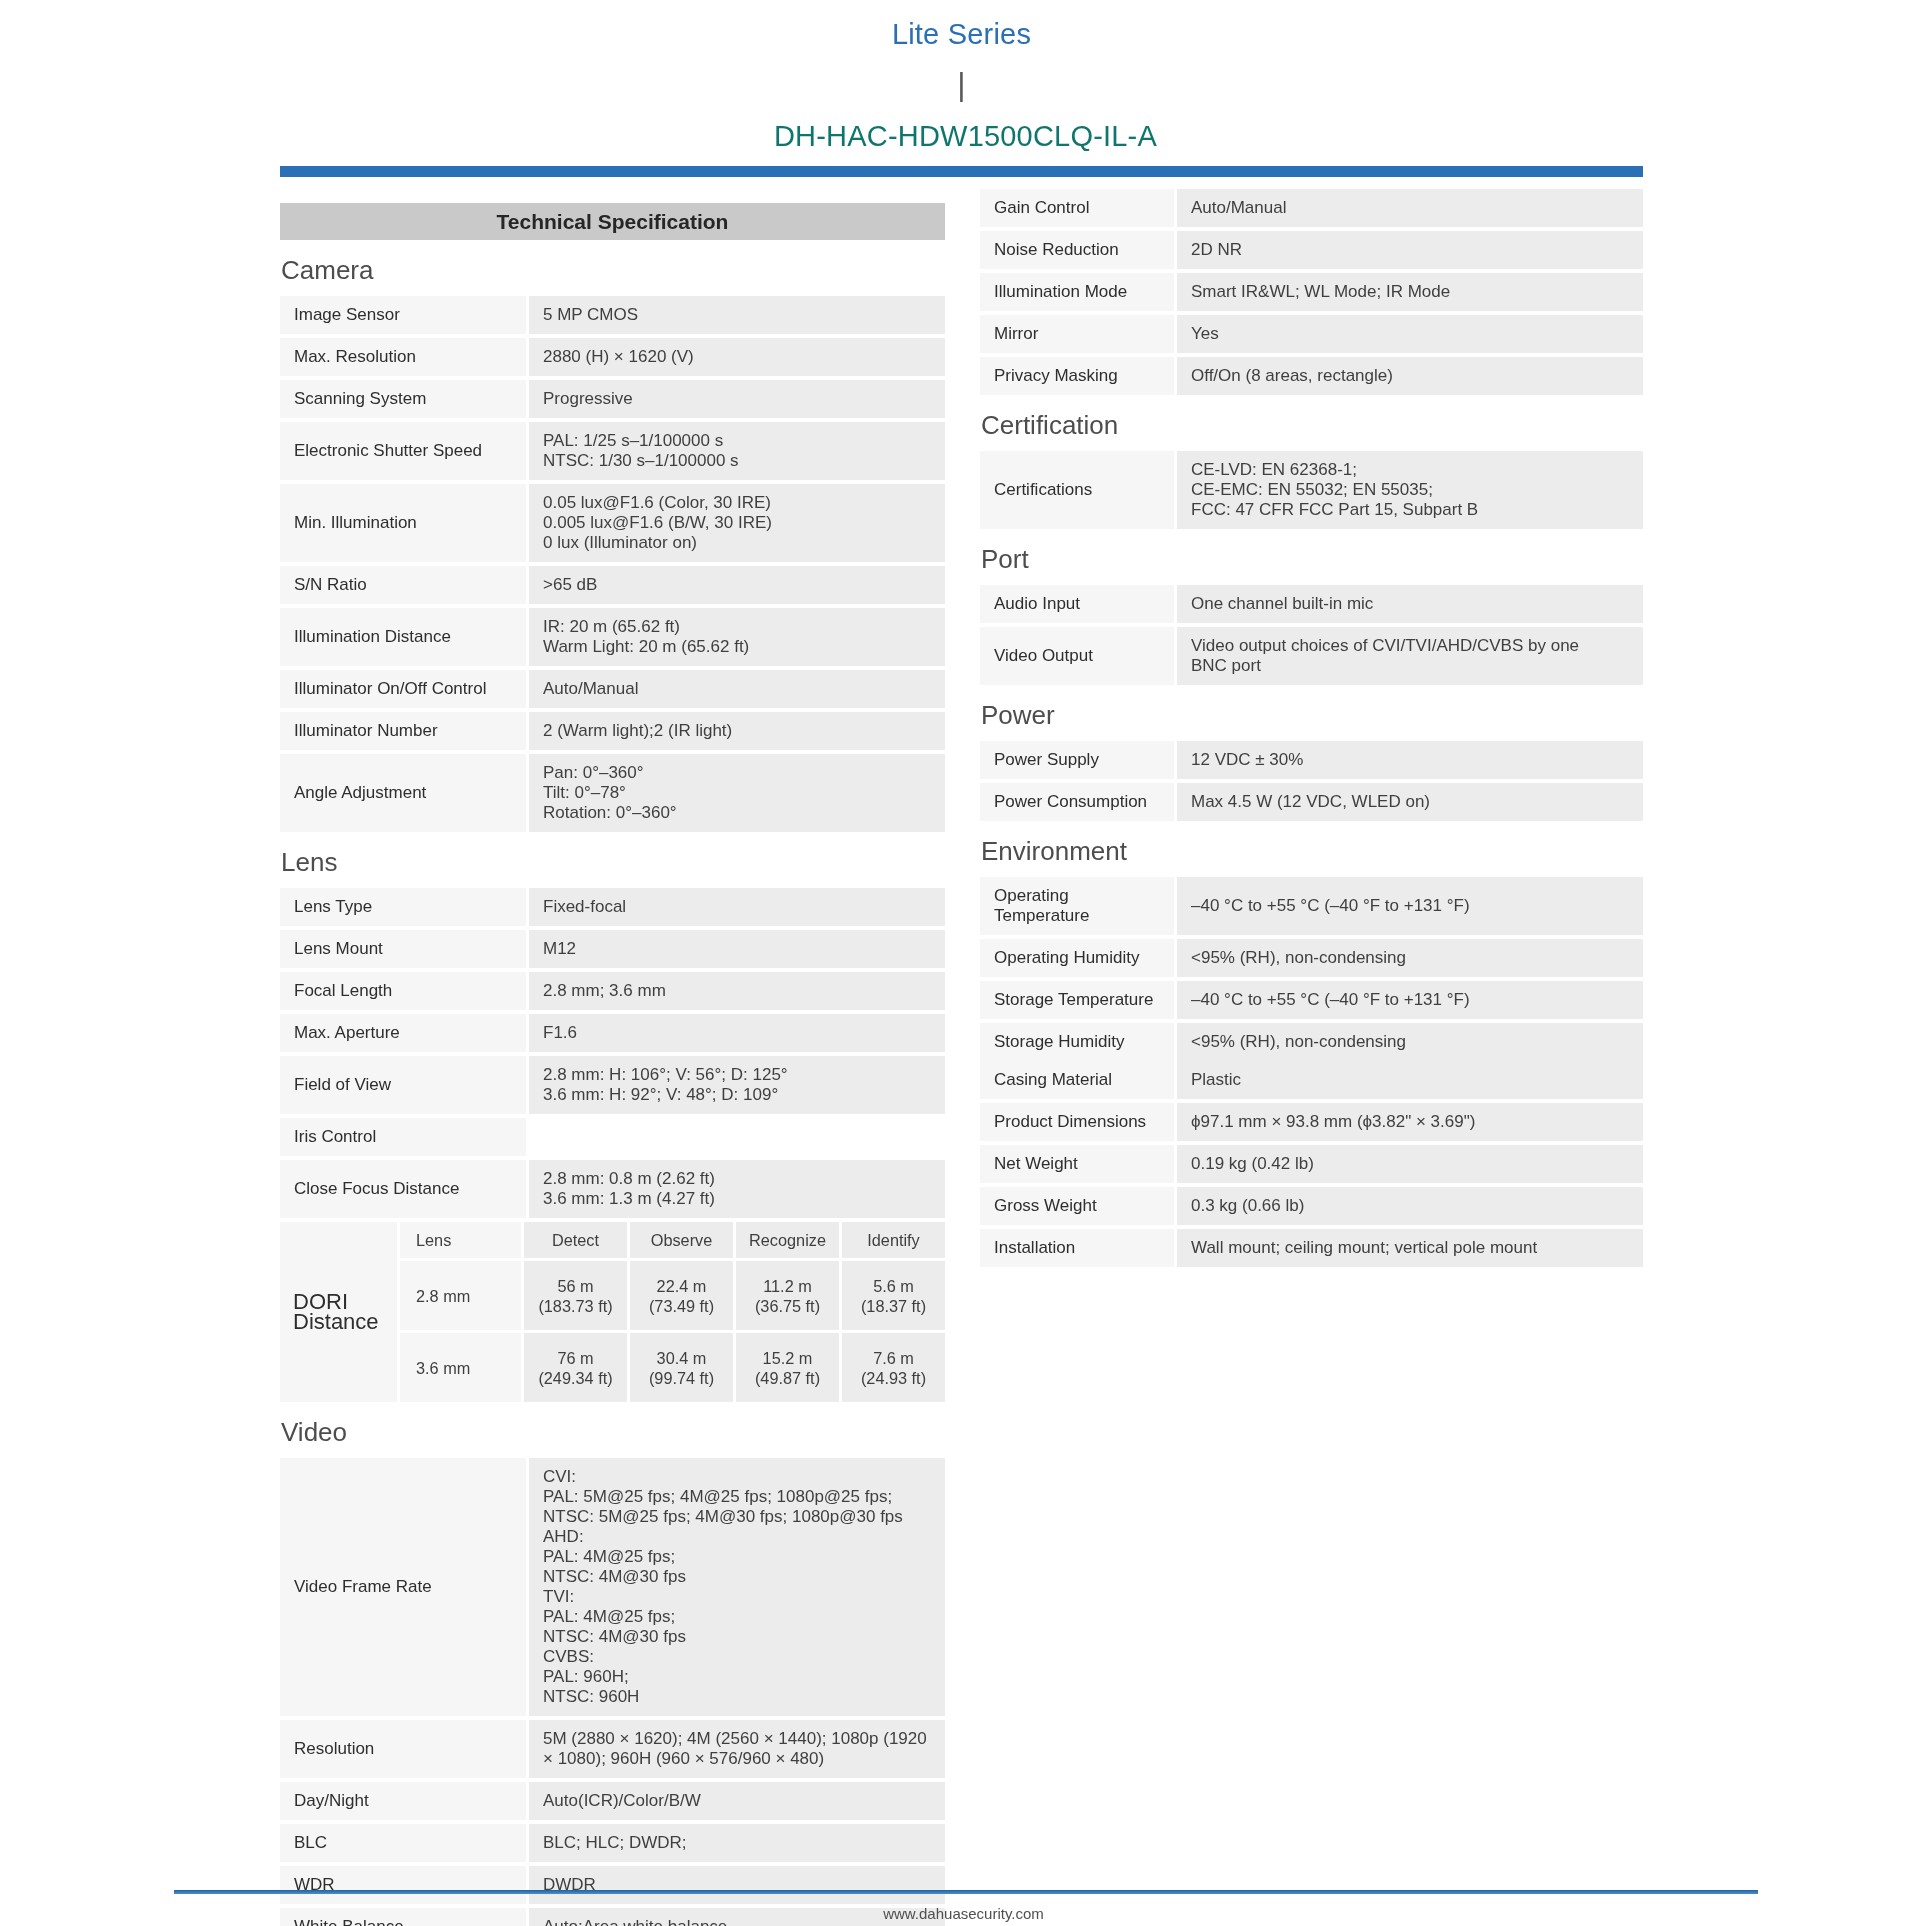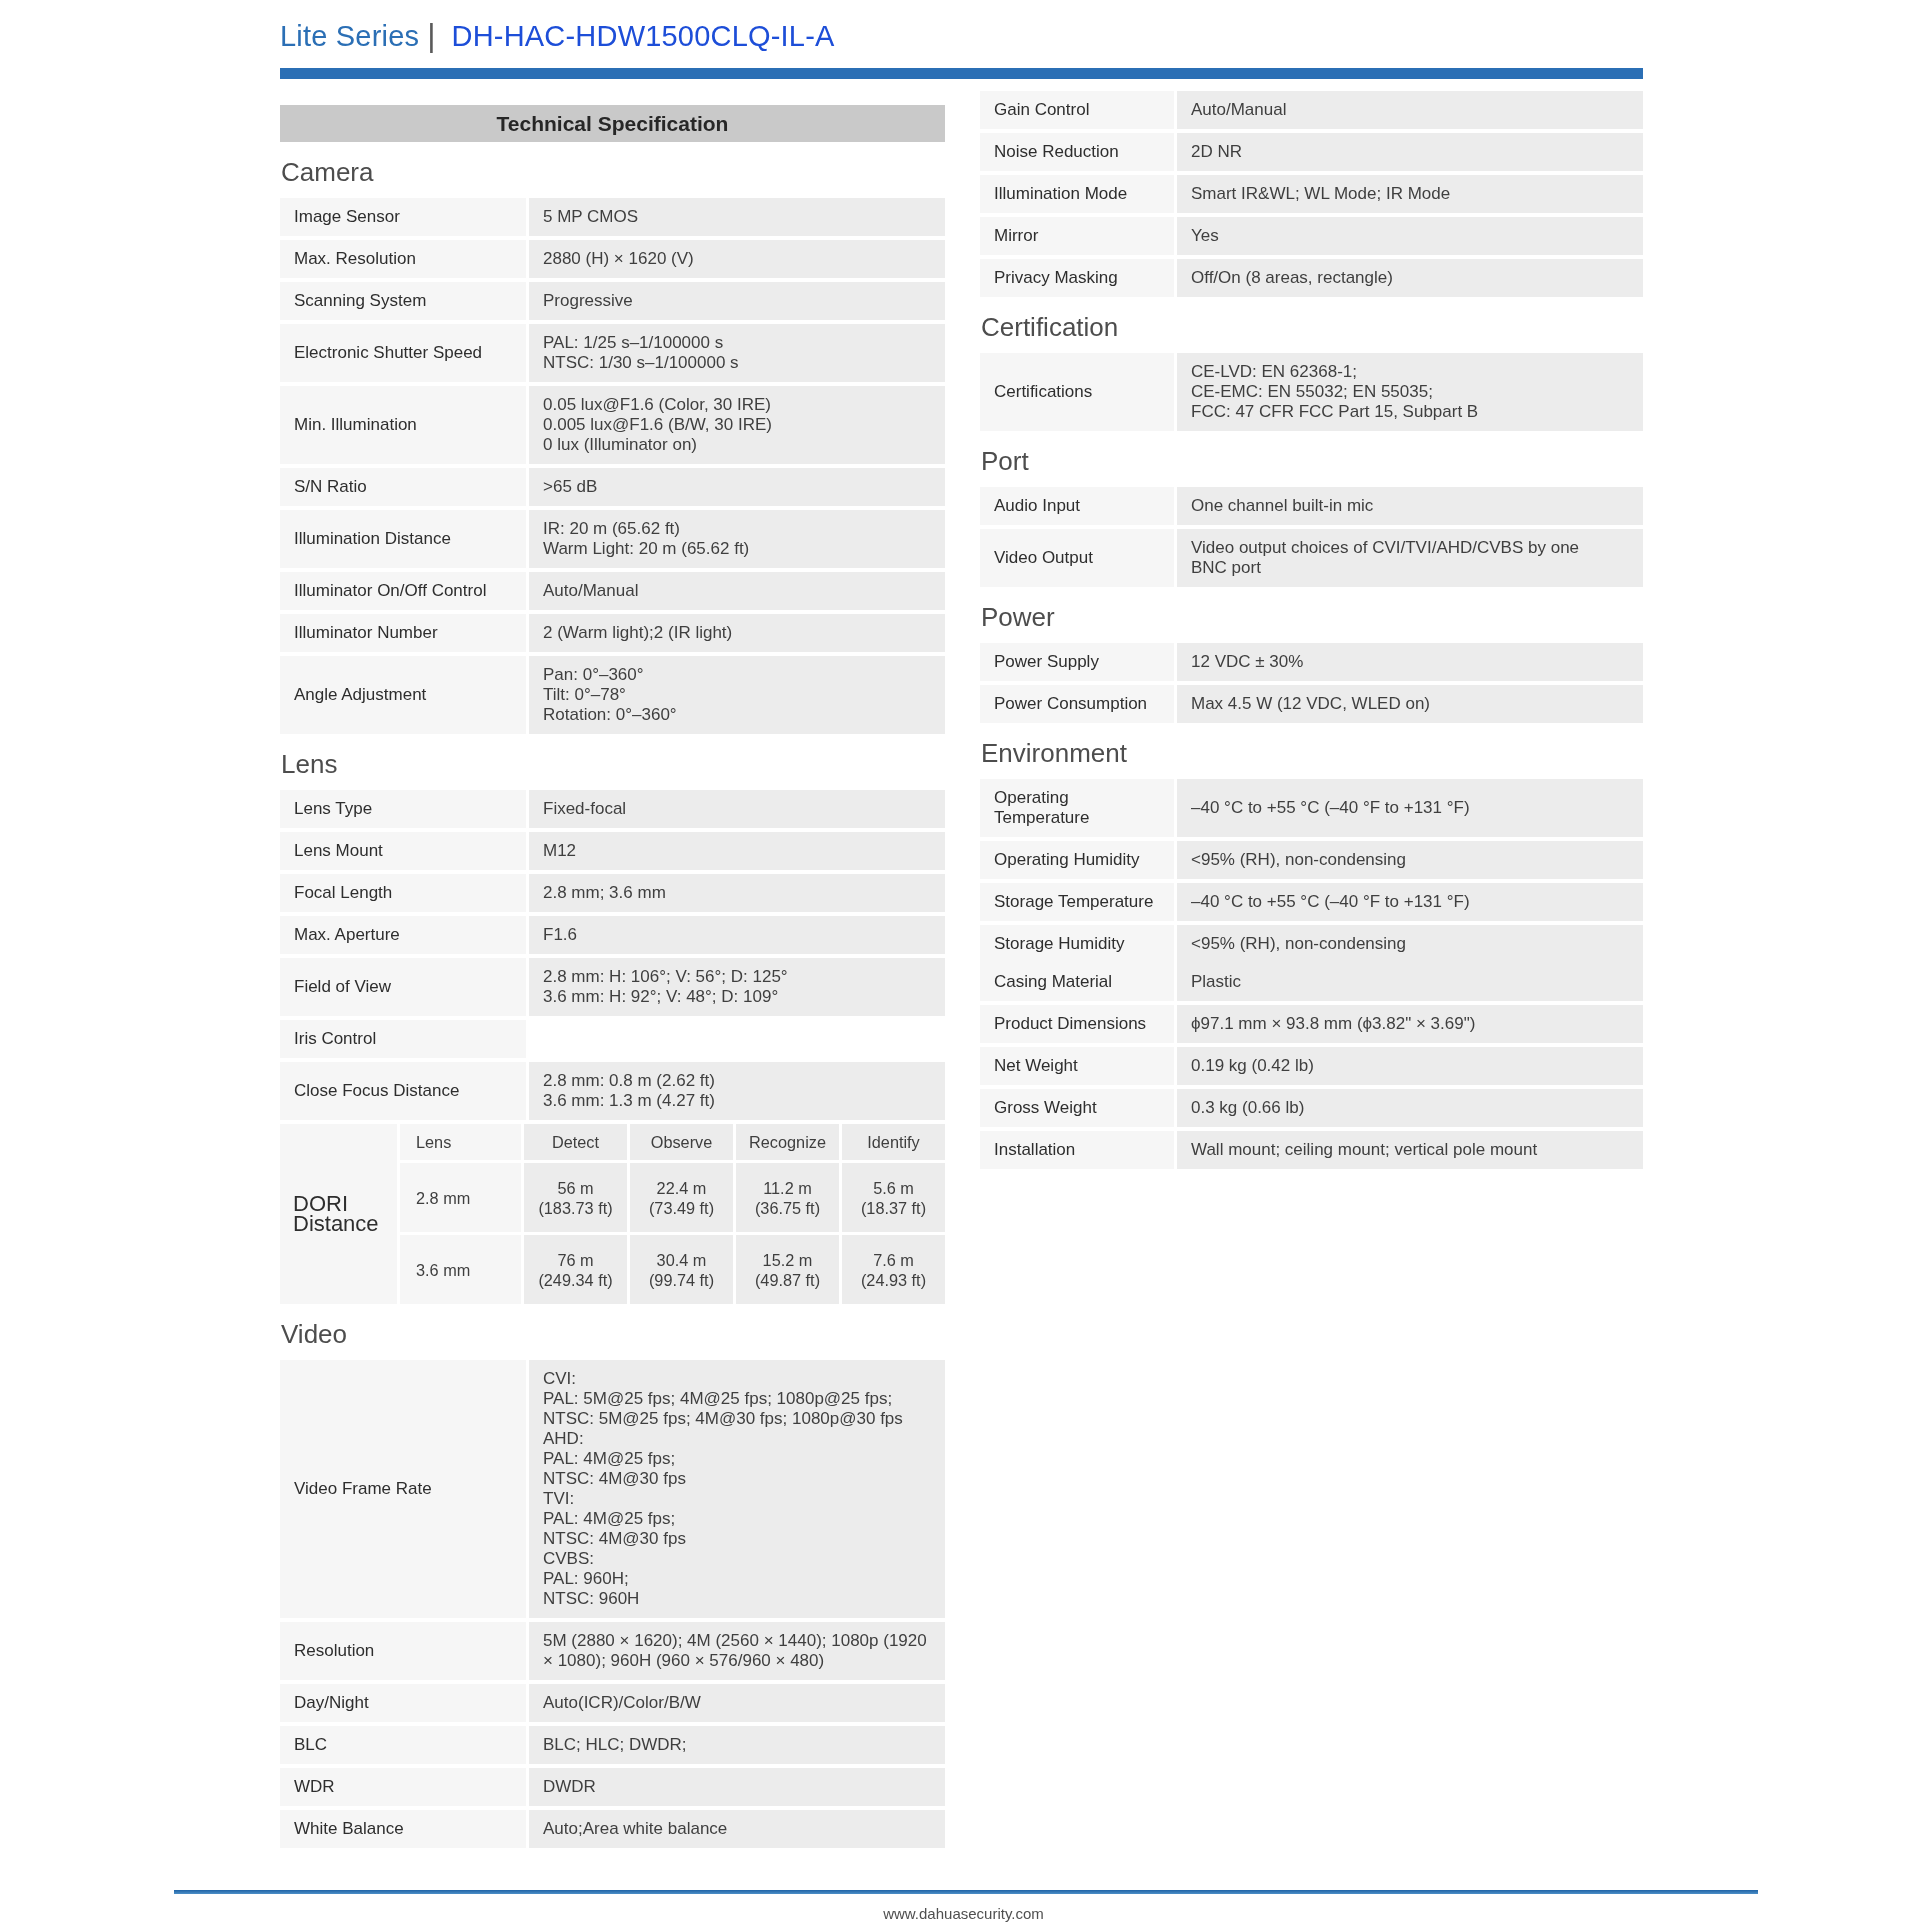--- a/index.html
+++ b/index.html
@@ -9,24 +9,24 @@
     --value-bg:#ECECEC;
     --text-dark:#3A3A3A;
   }
   *{box-sizing:border-box;margin:0;padding:0;}
   html,body{background:#fff;}
   body{
     width:1927px;height:1927px;position:relative;overflow:hidden;
     font-family:"Liberation Sans", sans-serif;color:var(--text-dark);
   }
   .page{position:absolute;left:280px;top:0;width:1363px;}
-  .doc-header{display:flex;align-items:center;gap:8px;margin-top:18px;}
+  .doc-header{display:flex;align-items:center;gap:16px;margin-top:18px;flex-direction:column;}
   .series-title{font-size:29px;color:var(--accent-blue);letter-spacing:0.2px;}
   .header-divider{font-size:32px;font-weight:300;color:#5a5a5a;transform:translateY(-1px);}
-  .model-title{font-size:29px;color:#1d4ed8;letter-spacing:0.2px;margin-left:8px;}
+  .model-title{font-size:29px;color:#0f766e;letter-spacing:0.2px;margin-left:8px;}
   .blue-bar{height:11px;background:var(--accent-blue);margin-top:13px;}
   .columns{display:flex;gap:35px;margin-top:12px;align-items:flex-start;}
   .col-left{width:665px;}
   .col-right{width:663px;}
   .spec-title-bar{
     margin-top:14px;background:var(--bar-gray);color:#262626;
     font-weight:bold;font-size:21px;padding:7px 13px;height:37px;text-align:center;
   }
   .section-title{font-size:26px;font-weight:400;color:#4d4d4d;margin:15px 0 10px 1px;}
   .rows{display:flex;flex-direction:column;gap:4px;}

